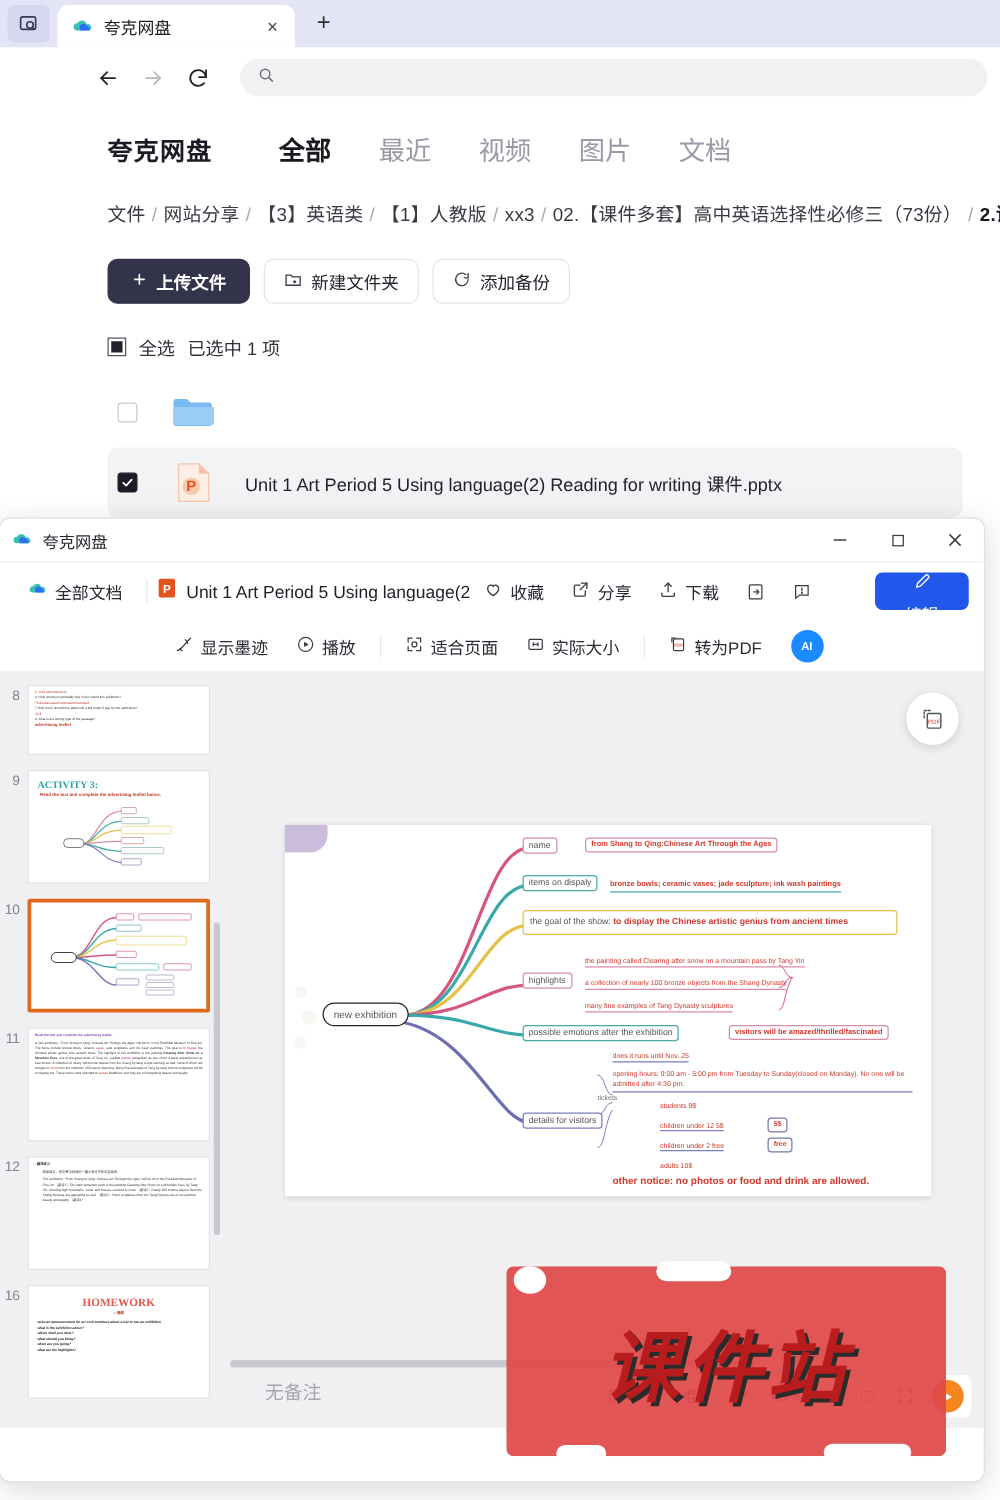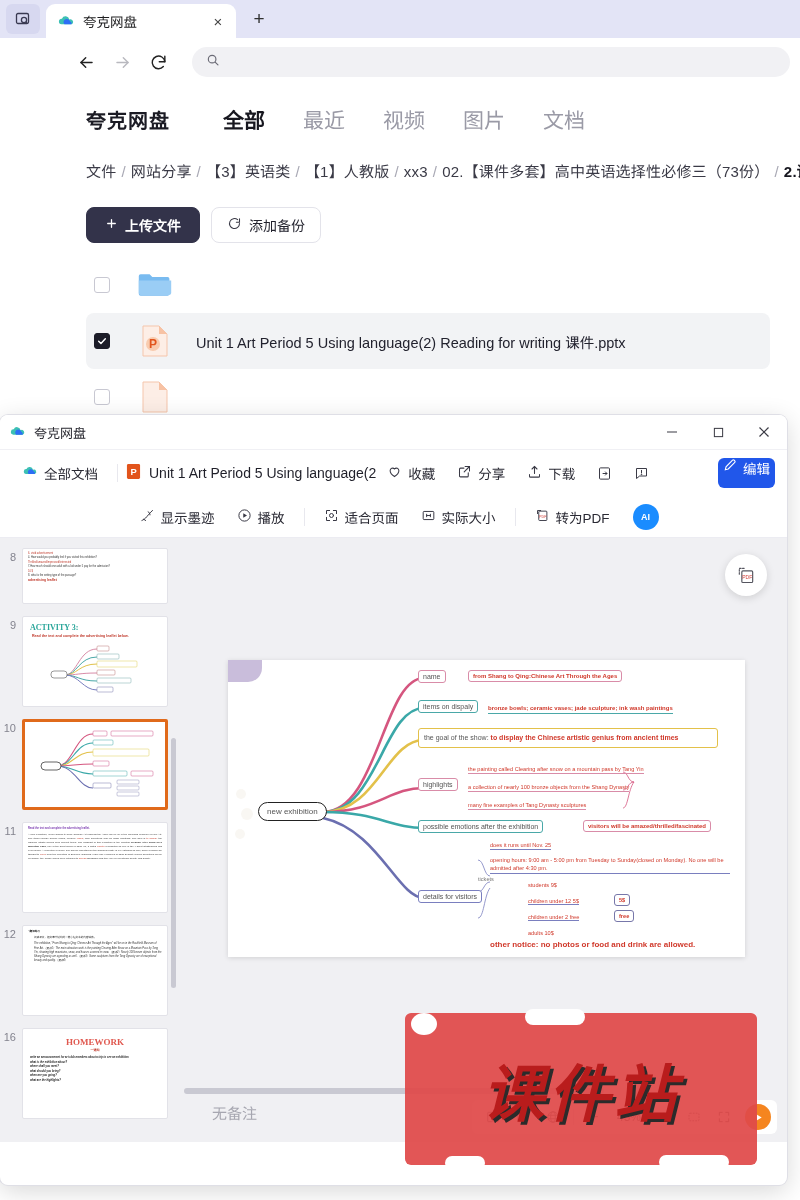--- a/index.html
+++ b/index.html
@@ -137,22 +137,22 @@
     color: #2a2a34; padding: 0 11px; height: 30px; border-radius: 6px; white-space: nowrap;
   }
   .vb-div { width: 1px; height: 18px; background: #e8e8ee; margin: 0 8px; }
   .vb-file { display: inline-flex; align-items: center; gap: 8px; max-width: 300px; }
   .vb-file .nm {
     font-size: 14px; color: #1f1f29; white-space: nowrap; overflow: hidden;
     text-overflow: ellipsis;
   }
   .edit-btn {
     margin-left: auto; height: 30px; background: #2157ea; color: #fff;
-    border-radius: 6px; display: inline-flex; gap: 6px;
-    padding: 0 5px; font-size: 13.5px;
+    border-radius: 6px; display: inline-flex; align-items: center; gap: 6px;
+    padding: 0 24px; font-size: 13.5px; flex-direction: column;
   }
 
   .vw-bar2 {
     height: 42px; display: flex; align-items: center; justify-content: center;
     gap: 0; border-bottom: 1px solid #ececf2; background: #fff;
   }
   .ai-btn {
     width: 26px; height: 26px; border-radius: 13px; margin-left: 12px;
     background: #1a8cff; color: #fff; display: flex; align-items: center;
     justify-content: center; font-size: 9px; font-weight: 700;
@@ -337,29 +337,46 @@
             <span>
               <svg width="13" height="13" viewBox="0 0 24 24" fill="none" stroke="currentColor" stroke-width="2.4" stroke-linecap="round">
                   <line x1="12" y1="5" x2="12" y2="19"></line>
                   <line x1="5" y1="12" x2="19" y2="12"></line>
                 </svg>
             </span>
             <span>上传文件</span>
           </div>
           <div class="btn">
             <span>
+              <svg width="15" height="15" viewBox="0 0 24 24" fill="none" stroke="#3a3a46" stroke-width="1.7">
+                  <path d="M3 6.5h6l2 2.2h10v10.8H3z"></path>
+                  <line x1="14" y1="13" x2="14" y2="17"></line>
+                  <line x1="12" y1="15" x2="16" y2="15"></line>
+                </svg>
+            </span>
+            <span>新建文件夹</span>
+          </div>
+          <div class="btn">
+            <span>
               <svg width="15" height="15" viewBox="0 0 24 24" fill="none" stroke="#3a3a46" stroke-width="1.7" stroke-linecap="round">
                   <path d="M20 12a8 8 0 1 1-3-6.2"></path>
                   <path d="M20 4.5V10h-5"></path>
                 </svg>
             </span>
             <span>添加备份</span>
           </div>
         </div>
 
+        <div class="selbar">
+          <div class="sel-box">
+              <i></i>
+            </div>
+          <span>全选</span>
+          <span>已选中 1 项</span>
+        </div>
 
         <div class="filelist">
           <div class="filerow">
             <div class="row-check"></div>
             <div class="row-icon">
               <svg width="36" height="30" viewBox="0 0 40 32">
                 <path d="M2 6a2 2 0 0 1 2-2h10l3 3h17a2 2 0 0 1 2 2v17a2 2 0 0 1-2 2H4a2 2 0 0 1-2-2z" fill="#79bbf0"></path>
                 <path d="M2 11h36v14a2 2 0 0 1-2 2H4a2 2 0 0 1-2-2z" fill="#9acdf5"></path>
               </svg>
             </div>

